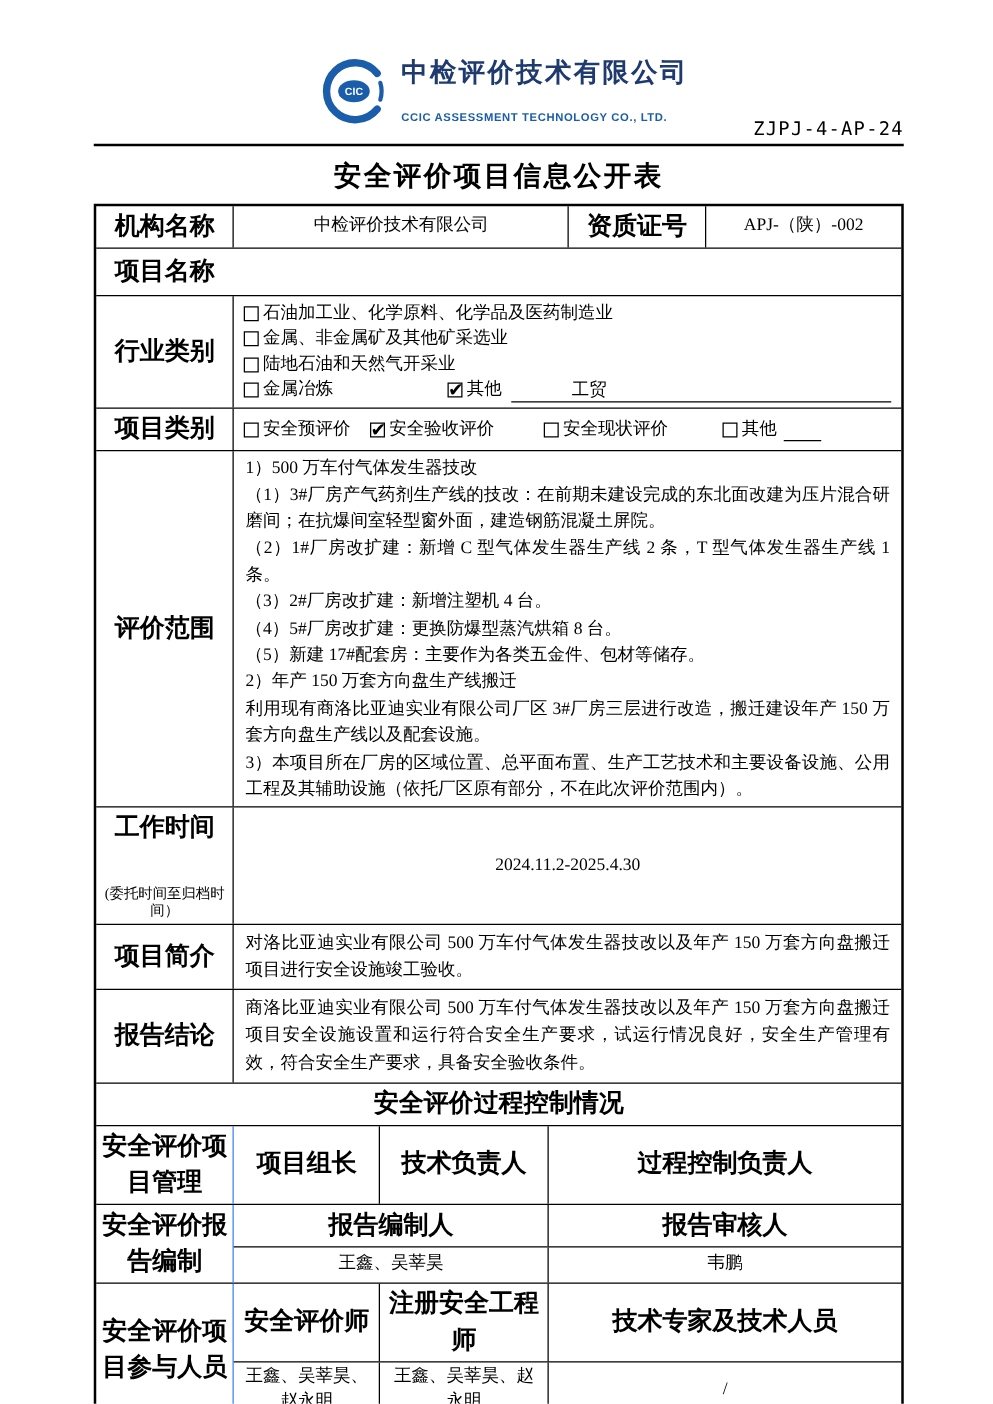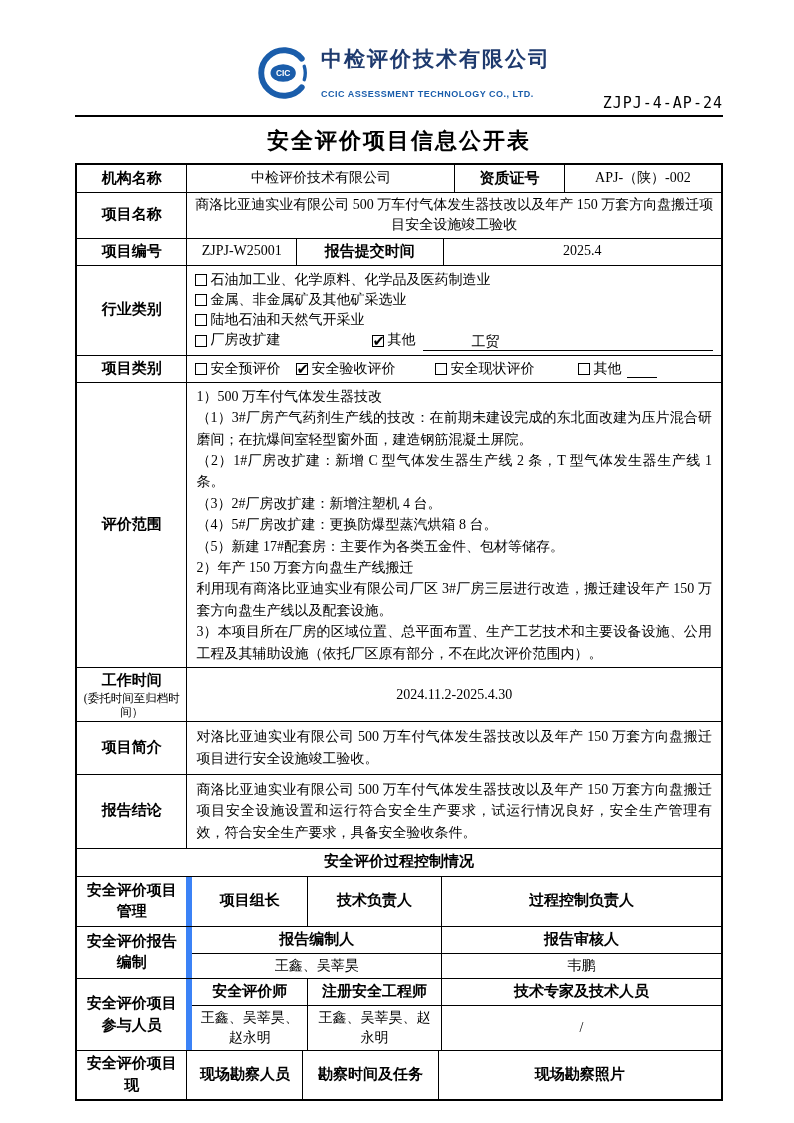--- a/index.html
+++ b/index.html
@@ -34,25 +34,25 @@
   
   .ft { border:2px solid #000; width:648px; }
   .r  { display:flex; border-top:1px solid #000; align-items:stretch; }
   .r:first-child { border-top:none; }
   .c  {
     border-left:1px solid #000; display:flex; align-items:center;
     justify-content:center; text-align:center; padding:2px 4px;
     font-size:14px; line-height:1.45;
   }
   .c:first-child { border-left:none; }
-  .lbl { font-weight:bold; font-size:15px; }
+  .lbl { font-weight:bold; font-size:20px; }
   .left { justify-content:flex-start; text-align:left; }
   .col { flex-direction:column; }
 
-  .sub { display:flex; flex-direction:column; border-left:6px solid #3b82f6; padding:0; }
+  .sub { display:flex; flex-direction:column; border-left:1px solid #3b82f6; padding:0; }
   .subrow { display:flex; flex:1; border-top:1px solid #000; align-items:stretch; }
   .subrow:first-child { border-top:none; }
   .subrow .c:first-child { border-left:none; }
 
   
   .opt { display:inline-flex; align-items:center; white-space:nowrap; }
   .cb {
     display:inline-block; width:12px; height:12px; border:1.5px solid #000;
     margin-right:3px; position:relative; flex:none;
   }
@@ -63,21 +63,21 @@
   }
   .fill-line {
     border-bottom:1.5px solid #000; text-align:left;
     line-height:17px; height:18px;
   }
 
   
   .scope-cell { display:block; padding:3px 9px; }
   .scope-cell p { margin:0; font-size:14px; line-height:21.4px; text-align:justify; }
 
-  .sublabel { font-size:11.5px; font-weight:normal; line-height:1.2; }
+  .sublabel { font-size:11.5px; font-weight:normal; line-height:1.2;margin-top:32px; }
   .para { line-height:1.55; }
 </style>
 </head>
 <body>
 
 <div class="page">
 
   <div class="brand">
     <svg width="54" height="54" viewBox="0 0 64 64">
       <path d="M 53 15 A 27 27 0 1 0 53 49" fill="none" stroke="#1a5dab" stroke-width="7" stroke-linecap="round"></path>
@@ -99,49 +99,42 @@
 
     <div class="r" style="min-height:27px">
       <div class="c lbl" style="width:17%">机构名称</div>
       <div class="c" style="width:41.6%">中检评价技术有限公司</div>
       <div class="c lbl" style="width:17%">资质证号</div>
       <div class="c" style="width:24.4%">APJ-（陕）-002</div>
     </div>
 
     <div class="r" style="min-height:38px">
       <div class="c lbl" style="width:17%">项目名称</div>
-      <div class="c" style="width:83%">商洛比亚迪实业有限公司 500 万车付气体发生器技改以及年产 150 万套方向盘搬迁项目安全设施竣工验收</div>
-    </div>
-
-    <div class="r" style="min-height:27px">
-      <div class="c lbl" style="width:17%">项目编号</div>
-      <div class="c" style="width:17%">ZJPJ-W25001</div>
-      <div class="c lbl" style="width:22.8%">报告提交时间</div>
-      <div class="c" style="width:43.2%">2025.4</div>
-    </div>
+    </div>
+
 
     <div class="r" style="min-height:82px">
       <div class="c lbl" style="width:17%">行业类别</div>
       <div class="c col left" style="width:83%; align-items:stretch; justify-content:space-around; padding:4px 8px">
         <div class="opt">
           <span class="cb"></span>
           <span>石油加工业、化学原料、化学品及医药制造业</span>
         </div>
         <div class="opt">
           <span class="cb"></span>
           <span>金属、非金属矿及其他矿采选业</span>
         </div>
         <div class="opt">
           <span class="cb"></span>
           <span>陆地石油和天然气开采业</span>
         </div>
         <div style="display:flex; align-items:flex-end;">
           <span class="opt">
             <span class="cb"></span>
-            <span>厂房改扩建</span>
+            <span>金属冶炼</span>
           </span>
           <span style="width:92px"></span>
           <span class="opt">
             <span class="cb checked"></span>
             <span>其他</span>
           </span>
           <span class="fill-line" style="flex:1; margin-left:8px; padding-left:48px">工贸</span>
         </div>
       </div>
     </div>

